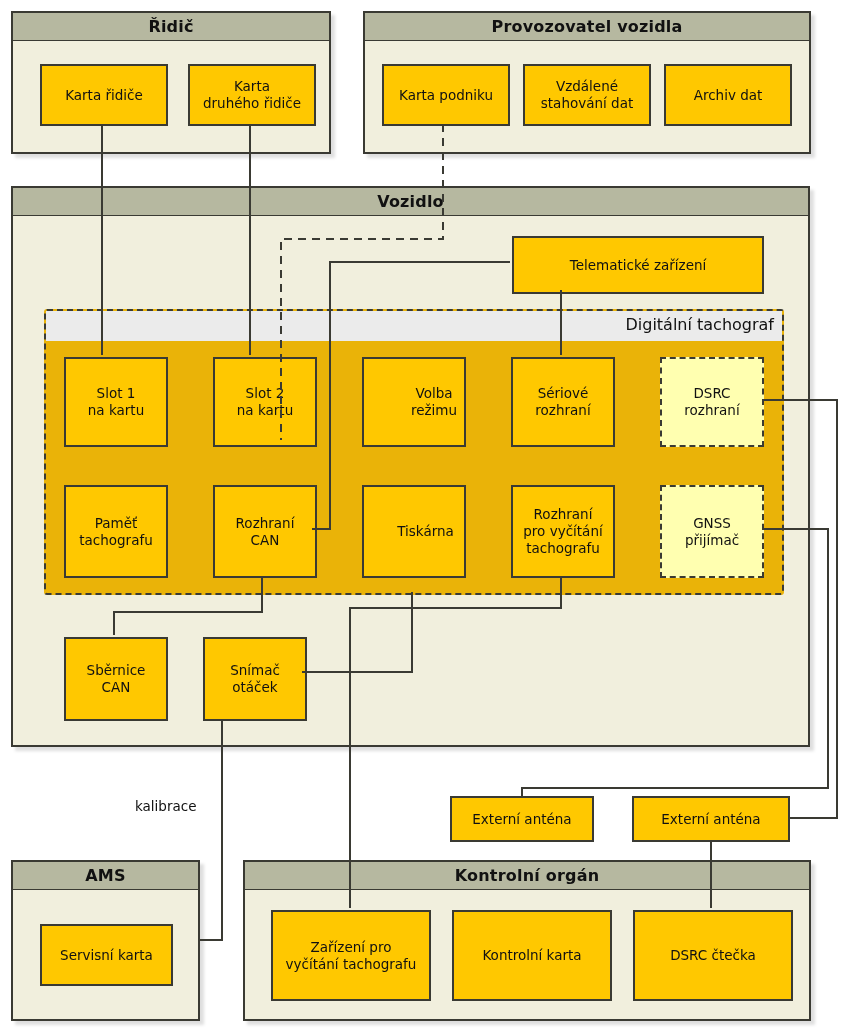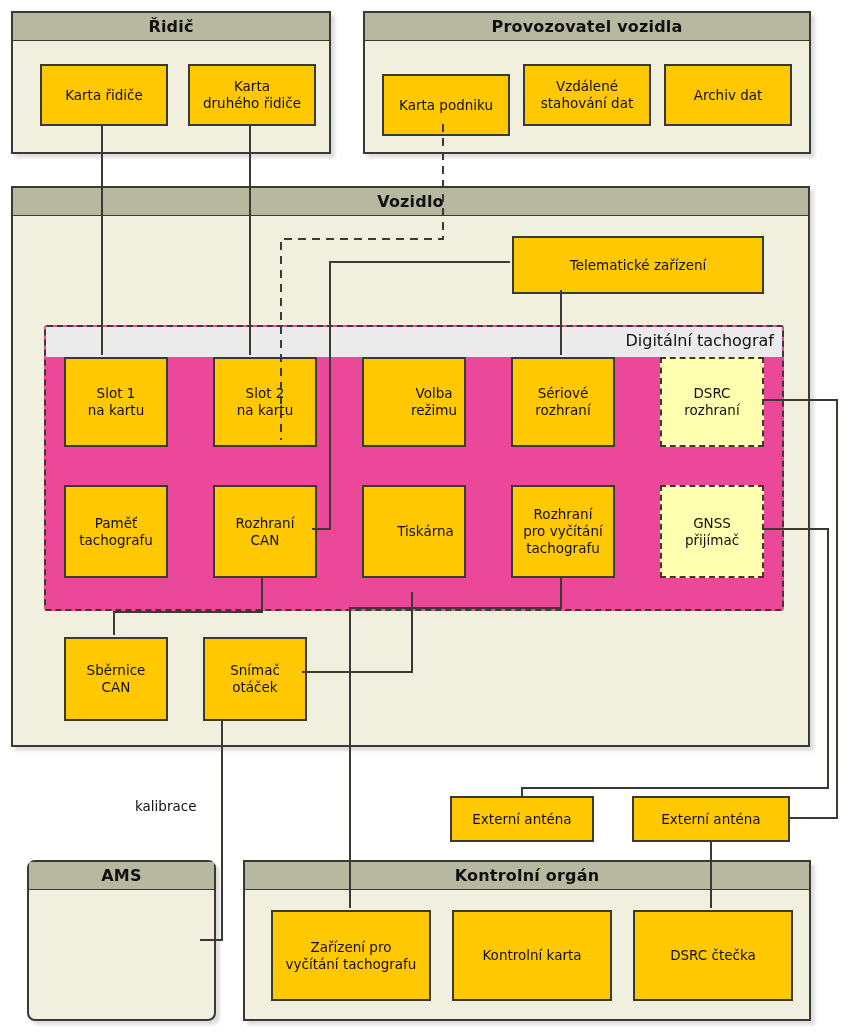--- a/index.html
+++ b/index.html
@@ -24,26 +24,25 @@
     border-bottom:1px solid #3a3a33;
     box-sizing:border-box;
     display:flex;align-items:center;justify-content:center;
     font-weight:bold;font-size:16px;color:#111;
     letter-spacing:.2px;
   }
 
   
   .subgroup{
     position:absolute;
-    background:#ec4899;
+    background:#eab308;
     border:2px dashed #3a3a33;
     box-sizing:border-box;
     border-radius:3px;
     z-index:3;
-    margin-top:16px;
   }
   .subgroup > .subgroup-strip{
     position:absolute;left:0;top:0;right:0;height:30px;
     background:#ebebeb;
     box-sizing:border-box;
   }
   .subgroup > .subgroup-title{
     position:absolute;right:8px;top:4px;
     font-size:16px;color:#111;white-space:nowrap;
   }
@@ -110,21 +109,21 @@
 
   <div class="group" style="left:11px;top:11px;width:320px;height:143px;">
     <div class="group-title">Řidič</div>
     <div class="node" style="left:175px;top:51px;width:128px;height:62px;">Karta
 druhého řidiče</div>
     <div class="node" style="left:27px;top:51px;width:128px;height:62px;">Karta řidiče</div>
   </div>
 
   <div class="group" style="left:363px;top:11px;width:448px;height:143px;">
     <div class="group-title">Provozovatel vozidla</div>
-    <div class="node" style="left:17px;top:51px;width:128px;height:62px;margin-top:10px;">Karta podniku</div>
+    <div class="node" style="left:17px;top:51px;width:128px;height:62px;">Karta podniku</div>
     <div class="node" style="left:158px;top:51px;width:128px;height:62px;">Vzdálené
 stahování dat</div>
     <div class="node" style="left:299px;top:51px;width:128px;height:62px;">Archiv dat</div>
   </div>
 
   <div class="group" style="left:11px;top:186px;width:799px;height:561px;">
     <div class="group-title">Vozidlo</div>
 
     <div class="node" style="left:499px;top:48px;width:252px;height:58px;">Telematické zařízení</div>
 
@@ -157,22 +156,23 @@
 
     <div class="node" style="left:51px;top:449px;width:104px;height:84px;">Sběrnice
 CAN</div>
     <div class="node" style="left:190px;top:449px;width:104px;height:84px;">Snímač
 otáček</div>
   </div>
 
   <div class="node" style="left:450px;top:796px;width:144px;height:46px;">Externí anténa</div>
   <div class="node" style="left:632px;top:796px;width:158px;height:46px;">Externí anténa</div>
 
-  <div class="group" style="left:27px;top:860px;width:189px;height:161px;border-radius:8px;">
+  <div class="group" style="left:11px;top:860px;width:189px;height:161px;">
     <div class="group-title">AMS</div>
+    <div class="node" style="left:27px;top:62px;width:133px;height:62px;">Servisní karta</div>
   </div>
 
   <div class="group" style="left:243px;top:860px;width:568px;height:161px;">
     <div class="group-title">Kontrolní orgán</div>
     <div class="node" style="left:207px;top:48px;width:160px;height:91px;">Kontrolní karta</div>
     <div class="node" style="left:26px;top:48px;width:160px;height:91px;">Zařízení pro
 vyčítání tachografu</div>
     <div class="node" style="left:388px;top:48px;width:160px;height:91px;">DSRC čtečka</div>
   </div>
 

